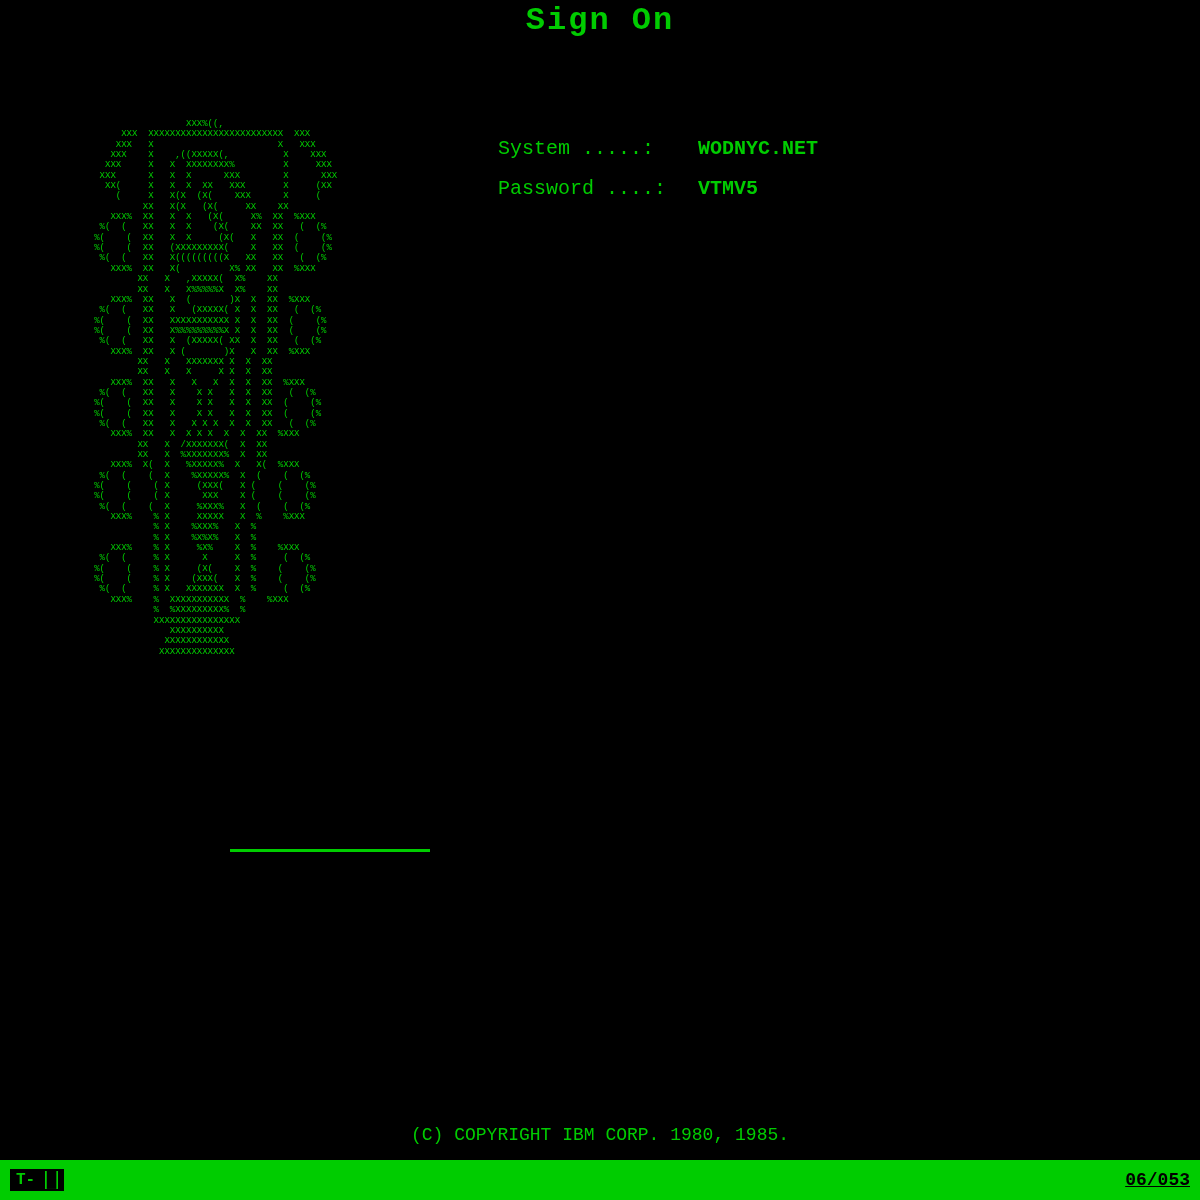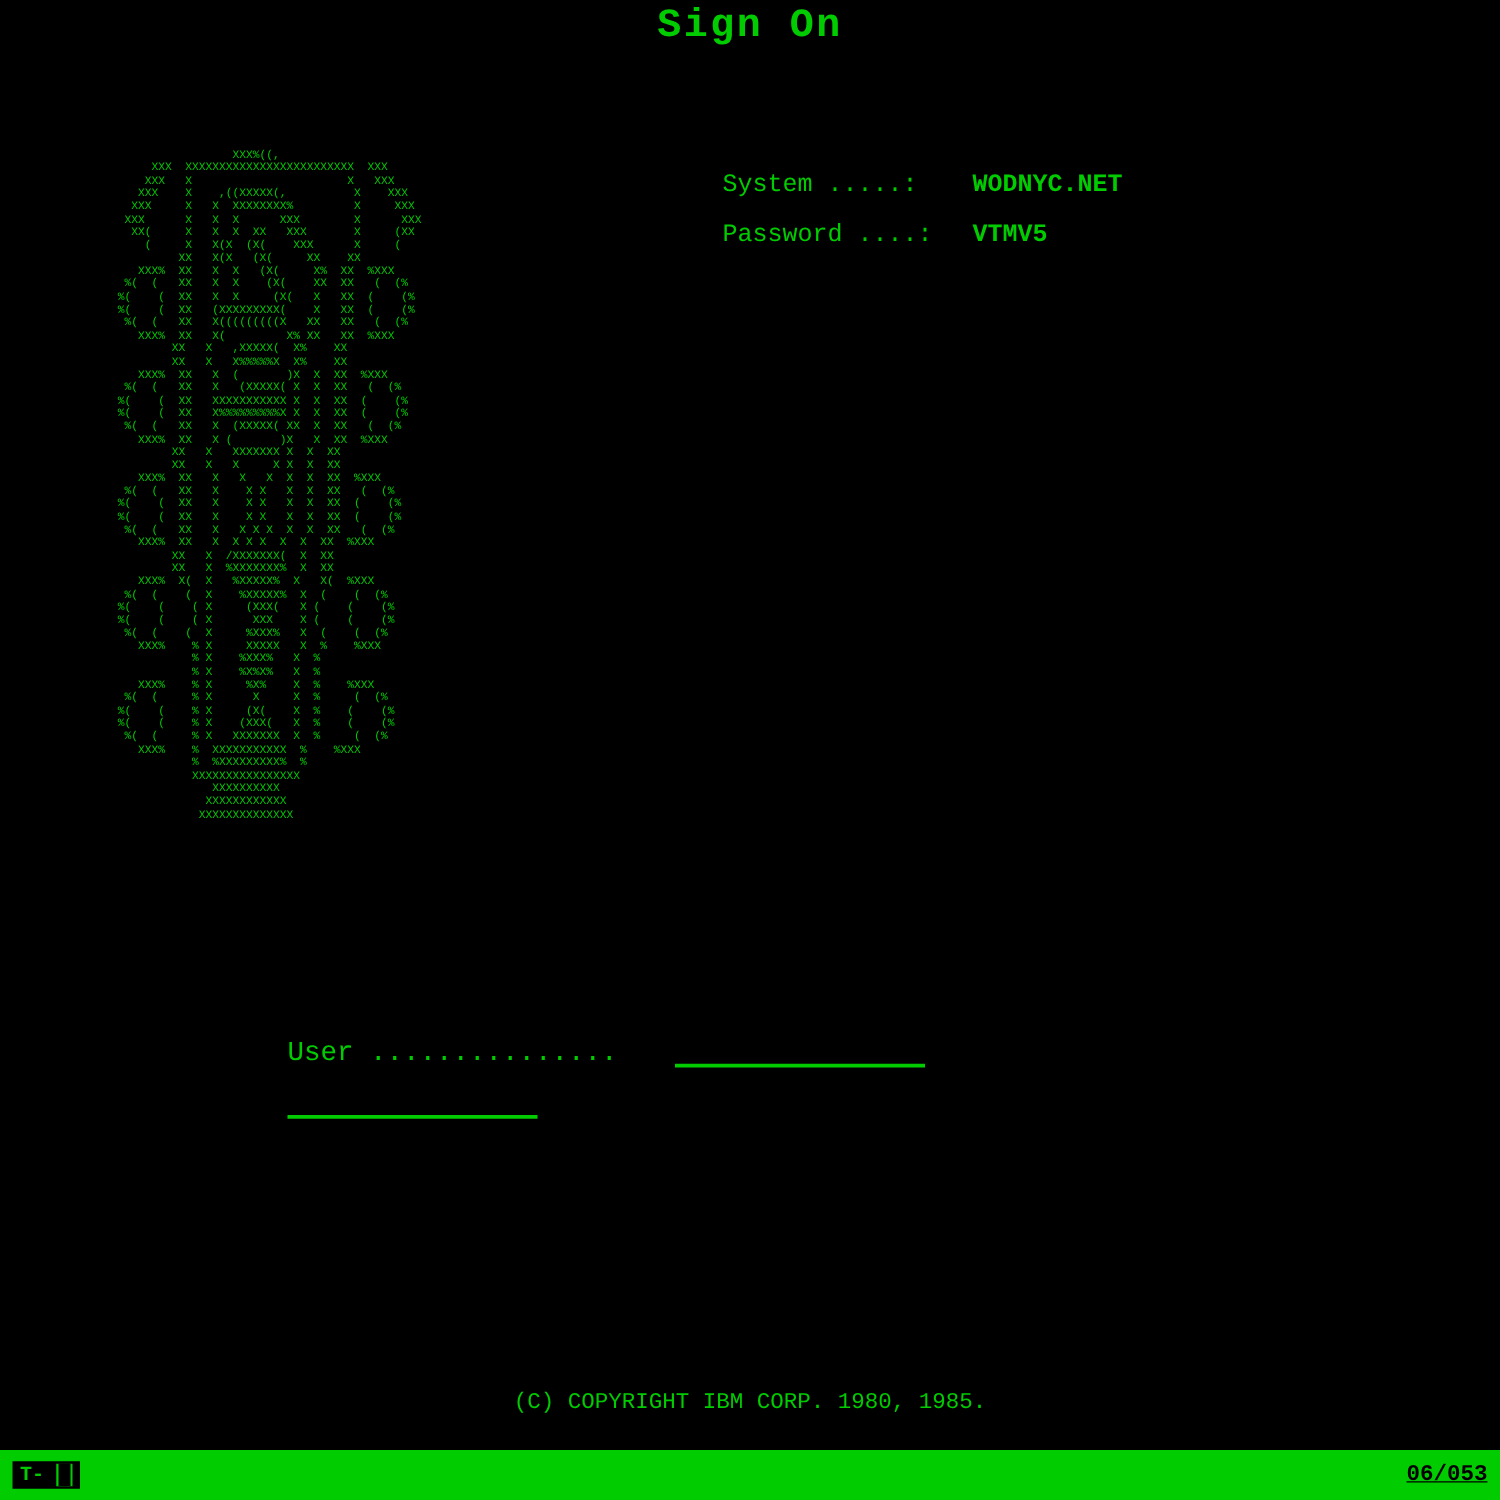--- a/index.html
+++ b/index.html
@@ -41,21 +41,20 @@
       white-space: pre;
       font-size: 9px;
       line-height: 1.15;
       color: #00cc00;
       font-family: 'Courier New', Courier, monospace;
       width: 420px;
       flex-shrink: 0;
     }
 
     #system-info {
-      margin-left: 80px;
       margin-top: 10px;
       font-size: 20px;
       line-height: 2.0;
       color: #00cc00;
       font-family: 'Courier New', Courier, monospace;
     }
 
     #system-info .info-row {
       display: flex;
       gap: 0;
@@ -98,21 +97,21 @@
       border-left: none;
       border-right: none;
       color: #00cc00;
       font-family: 'Courier New', Courier, monospace;
       font-size: 22px;
       caret-color: #00cc00;
     }
 
     #copyright {
       position: absolute;
-      bottom: 68px;
+      bottom: 55px;
       width: 100%;
       text-align: center;
       font-size: 18px;
       color: #00cc00;
       font-family: 'Courier New', Courier, monospace;
     }
 
     #status-bar {
       position: absolute;
       bottom: 0;
@@ -217,24 +216,20 @@
       </div>
       <div class="info-row">
         <span class="label">Password ....: </span>
         <span class="value">VTMV5</span>
       </div>
     </div>
   </div>
 
   <div id="login-area">
     <div class="login-row">
-      <span class="login-label">User ...............</span>
-      <input class="login-input-line" type="text" placeholder="" style="">
-    </div>
-    <div class="login-row">
       <input class="login-input-line" type="password" placeholder="" style="">
     </div>
   </div>
 
   <div id="copyright">(C) COPYRIGHT IBM CORP. 1980, 1985.</div>
 
   <div id="status-bar">
     <div id="status-left">
       <span id="terminal-indicator">
         <span>T-</span>

